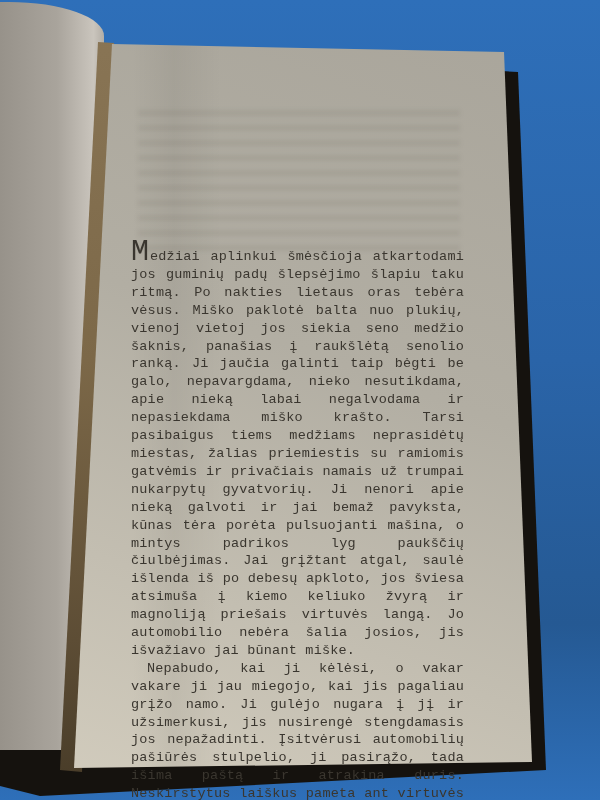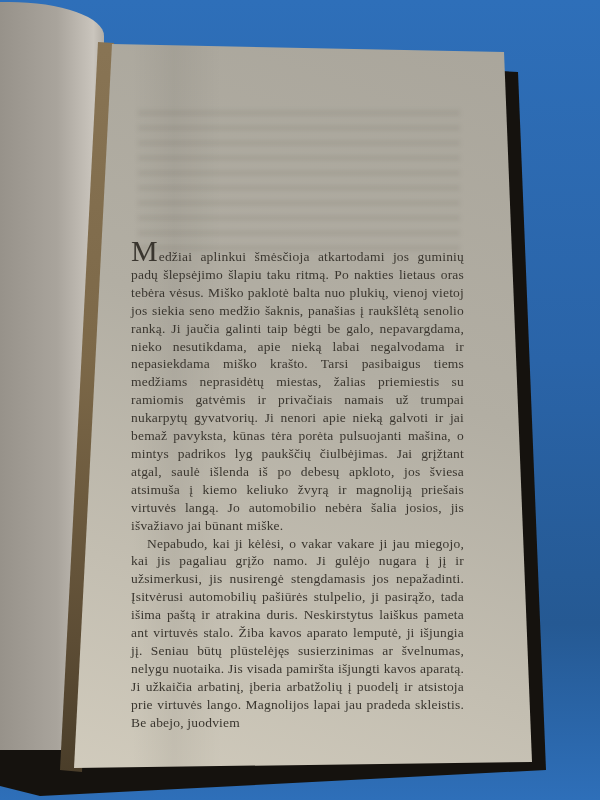--- a/index.html
+++ b/index.html
@@ -9,21 +9,21 @@
     --page-dark:#a8a49a;
     --left-page-dark:#97928a;
     --left-page-light:#cac5bd;
     --spine-brown:#7c6848;
     --cover-black:#15120e;
     --text-ink:#3a362f;
   }
   html,body{margin:0;padding:0;background:#222;}
   .scene{
     position:relative;width:600px;height:800px;overflow:hidden;
-    font-family:Liberation Serif, serif;
+    font-family:Liberation Mono, monospace;
     background:linear-gradient(180deg, var(--background-blue-light) 0%, var(--background-blue) 45%, #255993 78%, var(--background-blue-light) 100%);
   }
   .book-cover{
     position:absolute;inset:0;z-index:1;
     background:var(--cover-black);
     clip-path:polygon(100px 48px, 518px 72px, 546px 770px, 40px 796px, 0px 786px, 0px 742px);
   }
   .left-page{
     position:absolute;z-index:2;left:0;top:2px;width:104px;height:748px;
     background:linear-gradient(90deg, var(--left-page-dark) 0%, #a9a49c 55%, var(--left-page-light) 90%, #b3aea6 100%);

